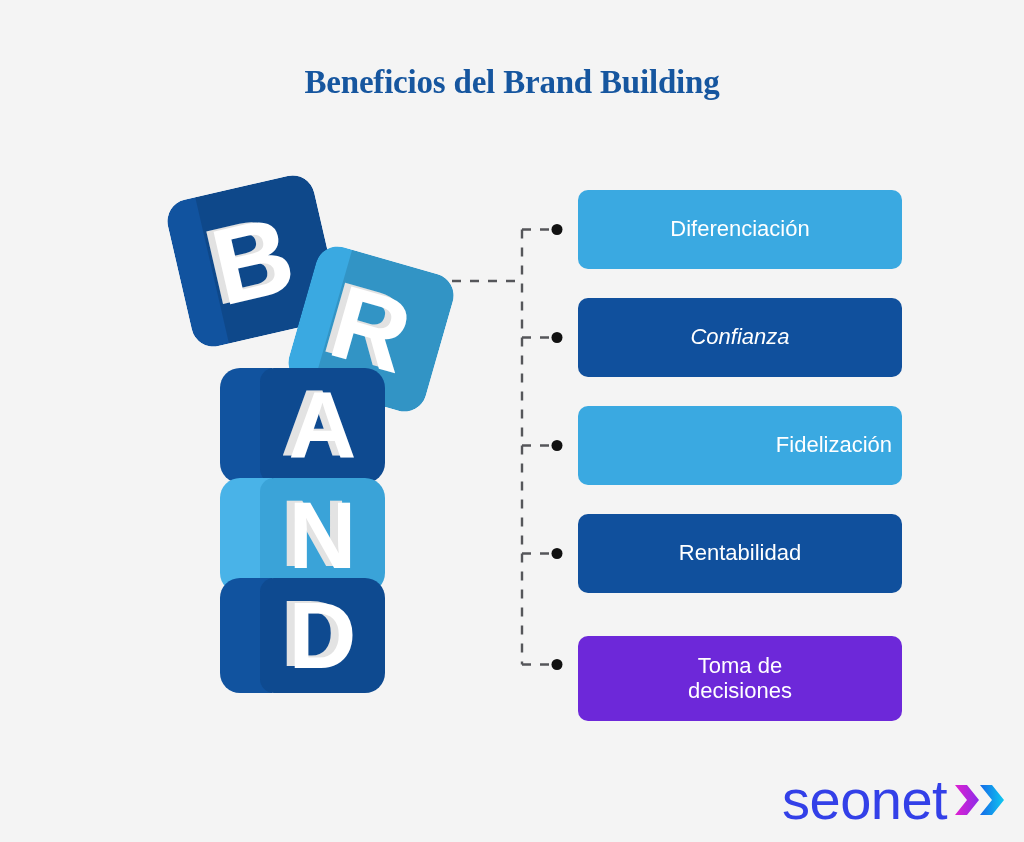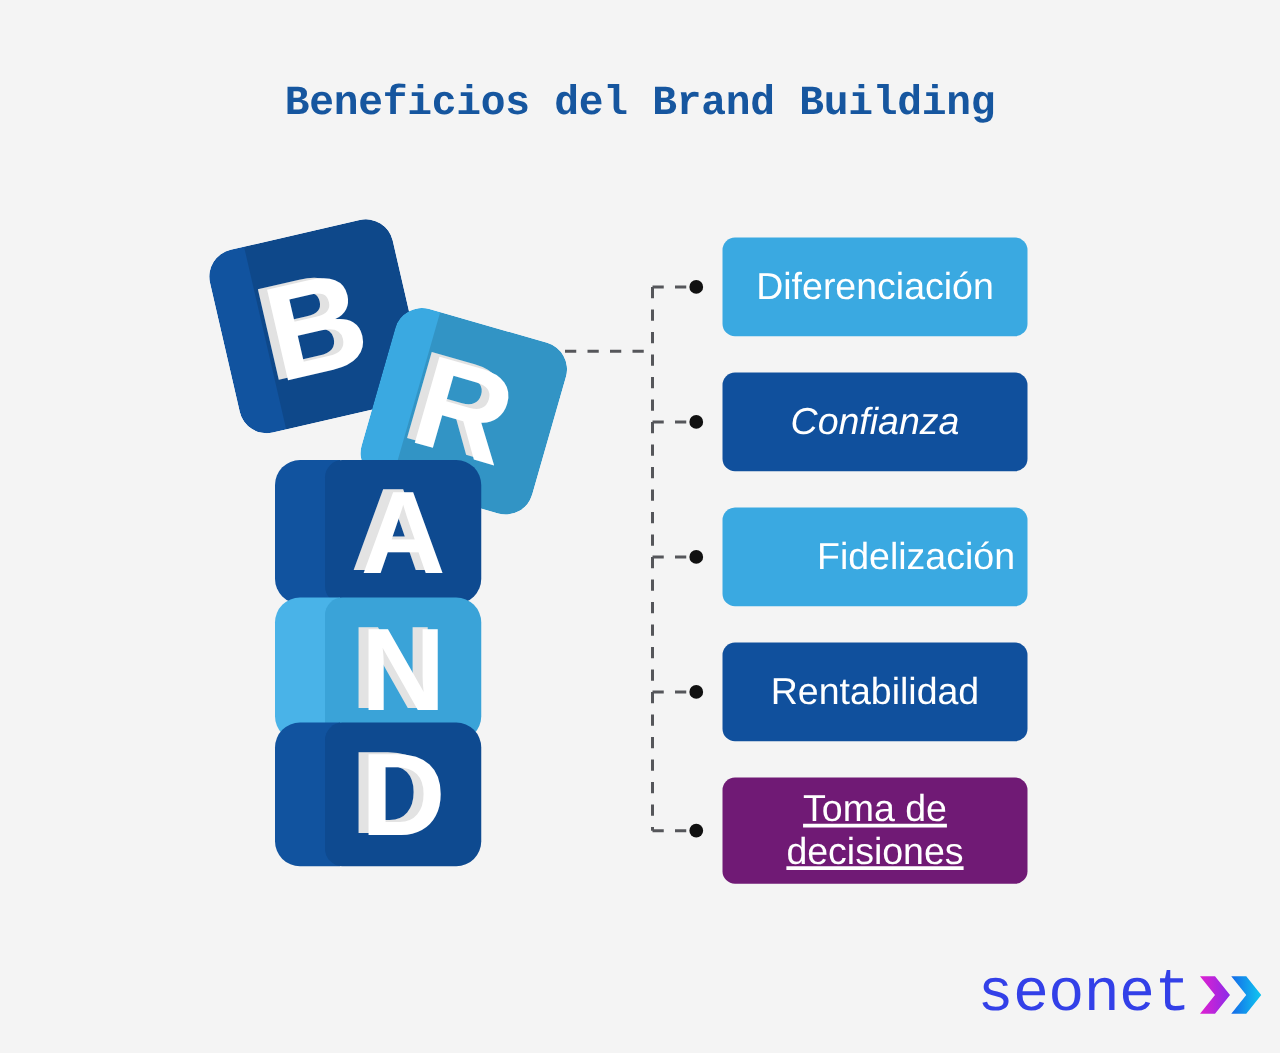--- a/index.html
+++ b/index.html
@@ -25,21 +25,21 @@
   .page-title {
     position: absolute;
     left: 0;
     top: 64px;
     width: 1024px;
     text-align: center;
     font-size: 33px;
     font-weight: bold;
     letter-spacing: -0.2px;
     color: #16569f;
-    font-family: Liberation Mono, monospace;
+    font-family: Liberation Serif, serif;
   }
 
   
   .blocks-area {
     position: absolute;
     left: 0;
     top: 0;
     width: 470px;
     height: 760px;
   }
@@ -173,47 +173,47 @@
     position: absolute;
     left: 0; top: 0;
     width: 1024px; height: 842px;
     pointer-events: none;
   }
 
   
   .benefit-box {
     position: absolute;
     left: 578px;
-    width: 244px;
+    width: 324px;
     border-radius: 10px;
     display: flex;
     align-items: center;
     justify-content: center;
     text-align: center;
     color: #ffffff;
-    font-size: 30px;
+    font-size: 22px;
     font-family: "Liberation Sans", sans-serif;
     line-height: 1.12;
     box-sizing: border-box;
     padding: 4px 10px;
   }
 
   
   #logo {
     position: absolute;
     left: 782px;
     top: 772px;
     display: flex;
     align-items: center;
     gap: 8px;
   }
   #logo .wordmark {
-    font-size: 48px;
+    font-size: 56px;
     color: #3340e8;
-    font-family: Liberation Mono, monospace;
+    font-family: Liberation Sans, sans-serif;
     letter-spacing: -0.5px;
     line-height: 1;
   }
 </style>
 </head>
 <body style="background: rgb(244, 244, 244);">
 
 <div id="infographic">
 
   <div class="page-title" style="color: rgb(22, 86, 159);">Beneficios del Brand Building</div>
@@ -281,21 +281,21 @@
       </div>
       <div class="benefit-box" style="top: 298px; height: 79px; background: rgb(16, 80, 157); color: rgb(255, 255, 255);">
         <span style="white-space: pre-line; font-style: italic;">Confianza</span>
       </div>
       <div class="benefit-box" style="top: 406px; height: 79px; background: rgb(58, 169, 225); color: rgb(255, 255, 255); justify-content: flex-end;">
         <span style="white-space: pre-line;">Fidelización</span>
       </div>
       <div class="benefit-box" style="top: 514px; height: 79px; background: rgb(16, 80, 157); color: rgb(255, 255, 255);">
         <span style="white-space: pre-line;">Rentabilidad</span>
       </div>
-      <div class="benefit-box" style="top: 622px; height: 85px; background: #701a75; color: rgb(255, 255, 255); text-decoration: underline;">
+      <div class="benefit-box" style="top: 636px; height: 85px; background: #6d28d9; color: rgb(255, 255, 255);">
         <span style="white-space: pre-line;">Toma de
 decisiones</span>
       </div>
     </div>
 
   <div id="logo">
     <span class="wordmark" style="color: rgb(51, 64, 232);">seonet</span>
     <svg width="56" height="34" viewBox="0 0 56 34">
       <defs>
         <linearGradient id="chevGrad1" x1="0" y1="0" x2="1" y2="0">

